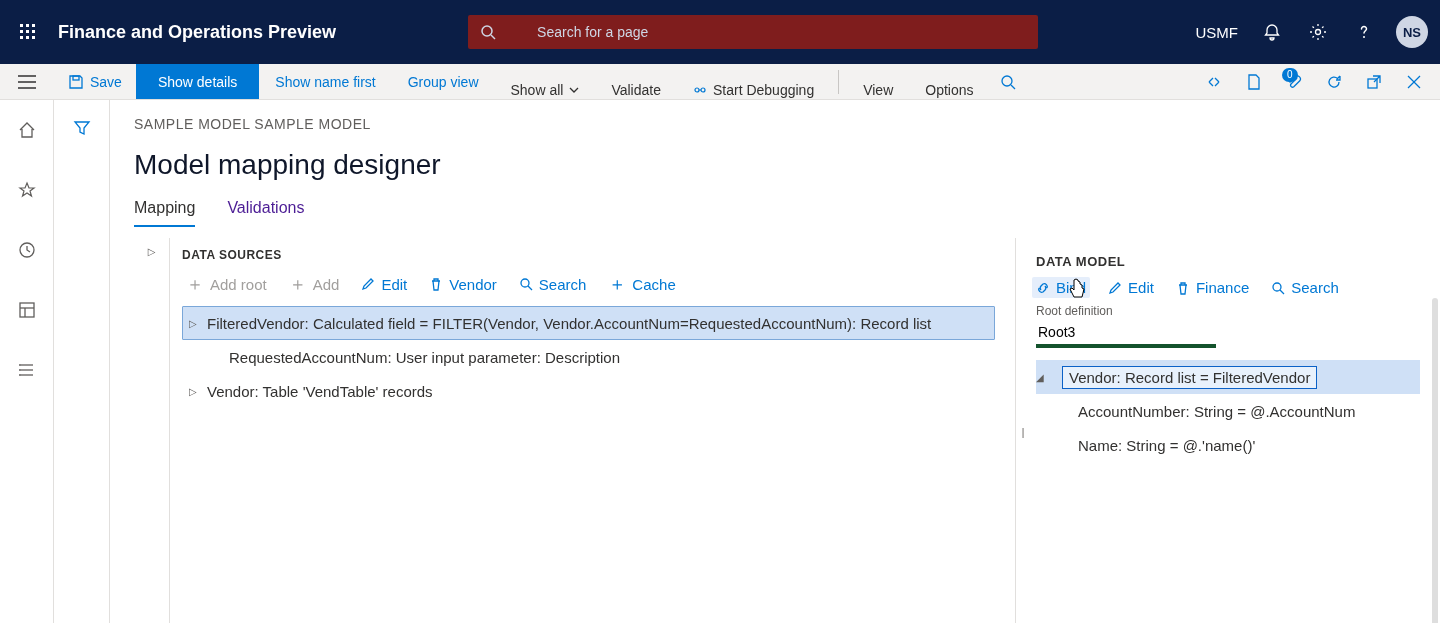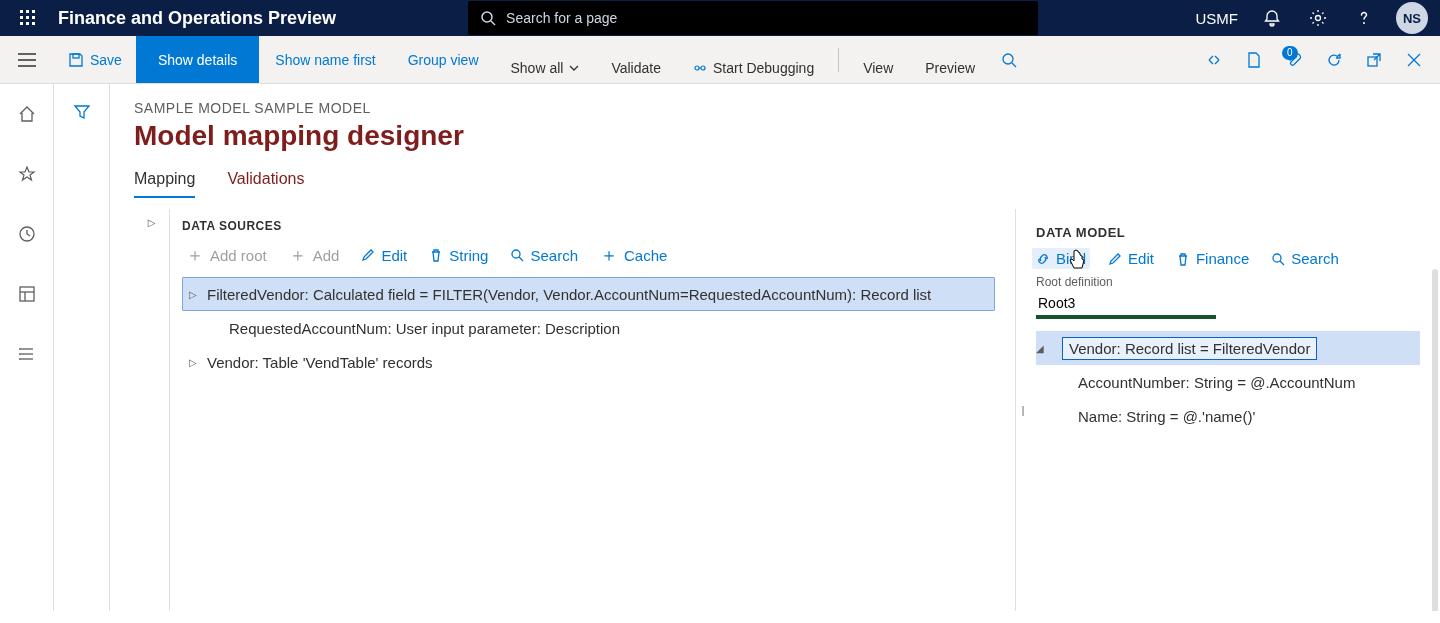--- a/index.html
+++ b/index.html
@@ -1,33 +1,33 @@
 <!DOCTYPE html>
 <html><head>
 <meta charset="utf-8">
 <style>
 * { box-sizing: border-box; margin: 0; padding: 0; font-family: "Segoe UI", sans-serif; }
 html, body { width: 1440px; height: 623px; overflow: hidden; }
 body { background: #fff; color: #323130; font-size: 14px; }
 
 
-.top-header { height: 36px; background: #0b1e46; display: flex; align-items: center; color: #fff; padding: 0 8px; }
+.top-header { height: 64px; background: #0b1e46; display: flex; align-items: center; color: #fff; padding: 0 8px; }
 .top-header .waffle { width: 40px; display:flex; justify-content:center; align-items:center; cursor:pointer; }
 .top-header .app-title { font-size: 18px; font-weight: 600; padding: 0 12px 0 10px; white-space:nowrap; }
 .top-header .search-wrap { flex: 0 0 auto; margin-left: 120px; }
-.top-header .search-box { width: 570px; height: 34px; background: #000000; border-radius: 2px; display:flex; align-items:center; padding:0 12px; color:#cfd6e4; cursor:text; }
+.top-header .search-box { width: 570px; height: 34px; background: #7f1d1d; border-radius: 2px; display:flex; align-items:center; padding:0 12px; color:#cfd6e4; cursor:text;gap:31px; }
 .top-header .search-box svg { margin-right: 10px; }
 .top-header .spacer { flex:1; }
 .top-header .hdr-right { display:flex; align-items:center; gap: 6px; padding-right:4px; }
 .top-header .hdr-item { width: 40px; height: 40px; display:flex; align-items:center; justify-content:center; cursor:pointer; color:#fff; }
 .top-header .entity { font-size: 15px; padding: 0 8px; cursor:pointer; }
 .top-header .avatar { width: 32px; height: 32px; border-radius: 50%; background:#cfd6e4; color:#0b1e46; font-weight:600; font-size:13px; display:flex; align-items:center; justify-content:center; margin-left:6px; cursor:pointer;}
 
 
-.toolbar { height: 48px; background: #f3f2f1; border-bottom: 1px solid #e1dfdd; display:flex; align-items:center; position:relative; }
+.toolbar { height: 36px; background: #f3f2f1; border-bottom: 1px solid #e1dfdd; display:flex; align-items:center; position:relative; }
 .toolbar .tool-left { display:flex; align-items:center; height:100%; }
 .toolbar .burger { width:54px; height:100%; display:flex; align-items:center; justify-content:center; cursor:pointer; }
 .toolbar .btn { height:100%; display:flex; align-items:center; padding: 0 16px; cursor:pointer; font-size:14px; color:#0078d4; gap:6px; }
 .toolbar .btn.save { color:#0078d4; padding:0 14px;}
 .toolbar .btn.showdetails { background:#0078d4; color:#fff; padding:0 22px;}
 .toolbar .btn.plain { color:#323130;margin-top:16px; }
 .toolbar .divider { width:1px; height:24px; background:#c8c6c4; margin:0 8px;}
 .toolbar .tool-right { display:flex; align-items:center; height:100%; margin-left:auto; gap:4px; padding-right:8px;}
 .toolbar .icon-btn { width:36px; height:36px; display:flex; align-items:center; justify-content:center; cursor:pointer; color:#0078d4; border-radius:2px;}
 .toolbar .badge-btn { position:relative; }
@@ -35,23 +35,23 @@
 
 
 .body { display:flex; height: calc(623px - 48px - 48px); }
 .nav-rail { width:54px; border-right:1px solid #e1dfdd; display:flex; flex-direction:column; align-items:center; padding-top:10px; gap:20px; }
 .nav-rail .rail-icon { width:40px; height:40px; display:flex; align-items:center; justify-content:center; cursor:pointer; color:#605e5c; }
 .filter-col { width:56px; border-right:1px solid #e1dfdd; display:flex; justify-content:center; padding-top:10px; }
 .filter-col .filter-icon { color:#0078d4; cursor:pointer; width:36px; height:36px; display:flex; align-items:center; justify-content:center;}
 
 .main { flex:1; display:flex; flex-direction:column; padding: 16px 0 0 24px; overflow:hidden; }
 .breadcrumb { font-size:14px; color:#605e5c; letter-spacing:.5px; }
-.page-title { font-size:28px; font-weight:700; color:#7f1d1d; margin-top:4px; }
+.page-title { font-size:28px; font-weight:400; color:#0f172a; margin-top:17px; }
 .tabs { display:flex; gap:32px; margin-top:18px; border-bottom:1px solid transparent; }
-.tab { font-size:16px; color:#7f1d1d; padding-bottom:8px; cursor:pointer; }
+.tab { font-size:16px; color:#4c1d95; padding-bottom:8px; cursor:pointer; }
 .tab.active { color:#323130; border-bottom:2px solid #0078d4; font-weight:400;}
 
 .panels { display:flex; flex:1; margin-top:10px; overflow:hidden;}
 .ds-panel { flex:1; display:flex; border-right:1px solid #e1dfdd; }
 .ds-gutter { width:36px; border-right:1px solid #e1dfdd; display:flex; justify-content:center; padding-top:8px; color:#605e5c; cursor:pointer; font-size:10px;}
 .ds-content { flex:1; padding: 10px 20px 0 12px; overflow:auto;}
 .ds-title { font-size:12px; font-weight:700; letter-spacing:.5px; color:#323130; margin-bottom:10px; }
 .ds-toolbar { display:flex; gap:22px; align-items:center; margin-bottom:10px; padding-left:4px;}
 .ds-toolbar .dsbtn { display:flex; align-items:center; gap:6px; cursor:pointer; color:#0078d4; font-size:15px;}
 .ds-toolbar .dsbtn.disabled { color:#a19f9d; }
@@ -177,21 +177,21 @@
           <circle cx="10" cy="7" r="2" fill="none" stroke="#0078d4" stroke-width="1.2"></circle>
           <line x1="6" y1="7" x2="8" y2="7" stroke="#0078d4" stroke-width="1.2"></line>
         </svg>
       <span>Start Debugging</span>
     </div>
     <div class="divider"></div>
     <div class="btn plain">
         <span>View</span>
       </div>
     <div class="btn plain">
-        <span>Preview</span>
+        <span>Options</span>
       </div>
     <div class="icon-btn">
       <svg width="16" height="16" viewBox="0 0 16 16">
           <circle cx="7" cy="7" r="5" stroke="#0078d4" stroke-width="1.3" fill="none"></circle>
           <line x1="11" y1="11" x2="15" y2="15" stroke="#0078d4" stroke-width="1.3"></line>
         </svg>
     </div>
   </div>
   <div class="tool-right">
     <div class="icon-btn">
@@ -301,21 +301,21 @@
             <div class="dsbtn">
                 <svg width="14" height="14" viewBox="0 0 14 14">
                   <path d="M2 12l1-3 7-7 2 2-7 7-3 1z" fill="none" stroke="#0078d4" stroke-width="1.3"></path>
                 </svg>
                 <span>Edit</span>
               </div>
             <div class="dsbtn">
                 <svg width="14" height="14" viewBox="0 0 14 14">
                   <path d="M3 4h8M5 4V2h4v2M4 4l1 9h4l1-9" fill="none" stroke="#0078d4" stroke-width="1.3"></path>
                 </svg>
-                <span>String</span>
+                <span>Vendor</span>
               </div>
             <div class="dsbtn">
                 <svg width="14" height="14" viewBox="0 0 14 14">
                   <circle cx="6" cy="6" r="4" fill="none" stroke="#0078d4" stroke-width="1.3"></circle>
                   <line x1="9" y1="9" x2="13" y2="13" stroke="#0078d4" stroke-width="1.3"></line>
                 </svg>
                 <span>Search</span>
               </div>
             <div class="dsbtn">
                 <span style="font-size:18px;color:#0078d4;">＋</span>

